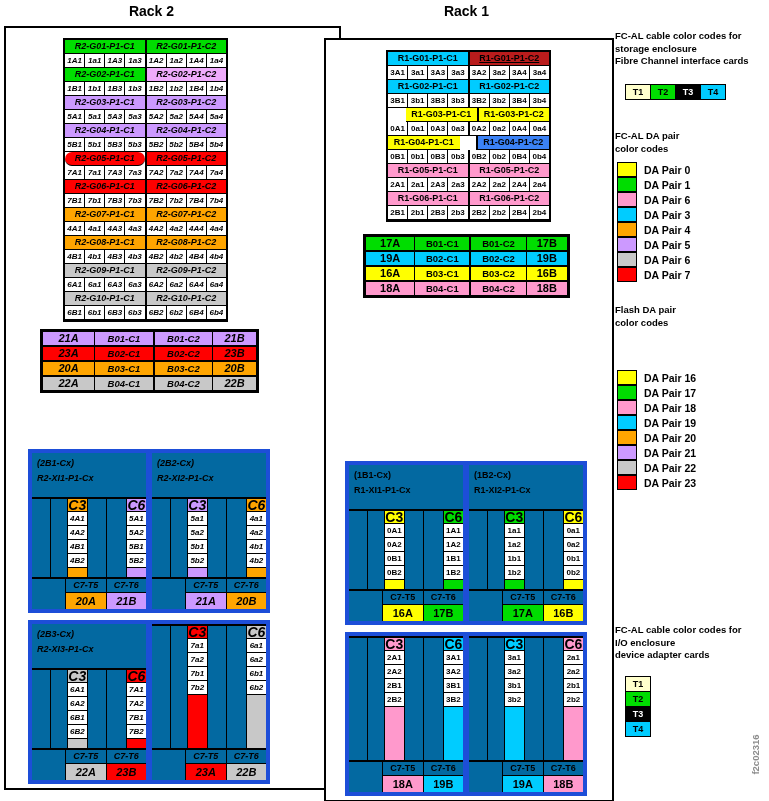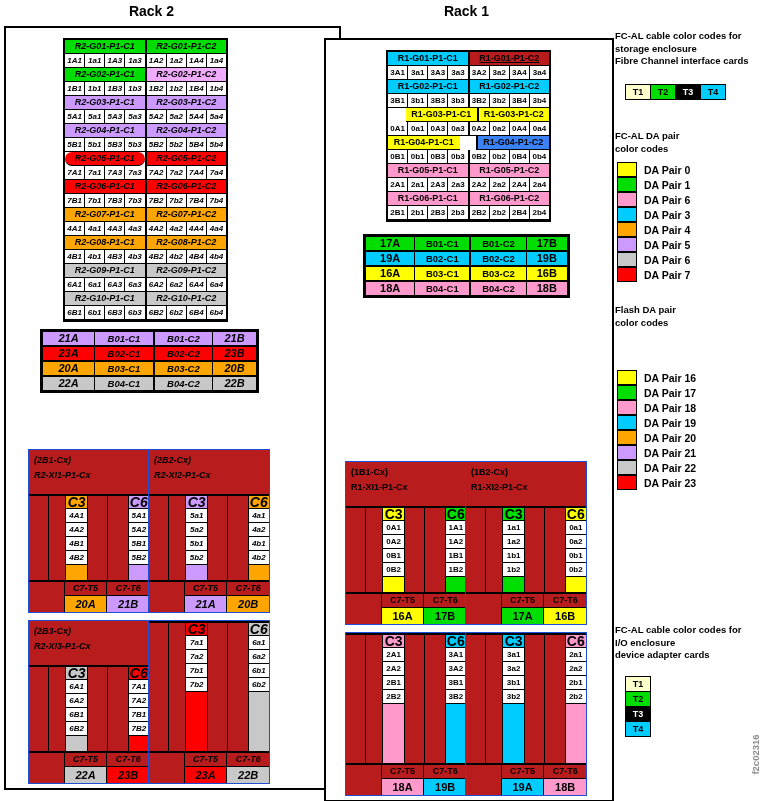--- a/index.html
+++ b/index.html
@@ -35,21 +35,21 @@
   .b-b{width:20.5%;font-size:11px;border-left:1px solid #000;}
   .b-c{width:27.5%;font-size:9.5px;border-left:1px solid #000;}
   .b-c.second{border-left:2px solid #000;}
 
   
   .cards-row{position:absolute;display:flex;}
   .cr-r2.row0{left:22px;top:421px;}
   .cr-r2.row1{left:22px;top:592px;}
   .cr-r1.row0{left:19px;top:421px;}
   .cr-r1.row1{left:19px;top:592px;}
-  .io-card{width:122px;height:164px;border:1px solid #1d4ed8;box-sizing:border-box;background:#b91c1c;
+  .io-card{width:122px;height:164px;border:4px solid #1d4ed8;box-sizing:border-box;background:#0369a1;
            display:flex;flex-direction:column;}
   .io-card + .io-card{margin-left:-2px;}
   .card-head{height:44px;padding:3px 5px;font-size:9px;line-height:15px;box-sizing:border-box;}
   .card-mid{flex:1;border-top:2px solid #000;display:flex;}
   .slot{display:flex;flex-direction:column;border-right:1px solid #000;overflow:hidden;}
   .slot:last-child{border-right:none;}
   .slot.s1{flex:0.98;} .slot.s2{flex:0.85;} .slot.s3{flex:1.05;}
   .slot.s4{flex:1.0;}  .slot.s5{flex:1.0;}  .slot.s6{flex:1.05;}
   .slot-head{height:12px;border-bottom:1px solid #000;font-size:14px;line-height:12px;text-align:center;}
   .slot-port{height:13px;border-bottom:1px solid #000;font-size:8px;line-height:13px;text-align:center;background:#fff;}

